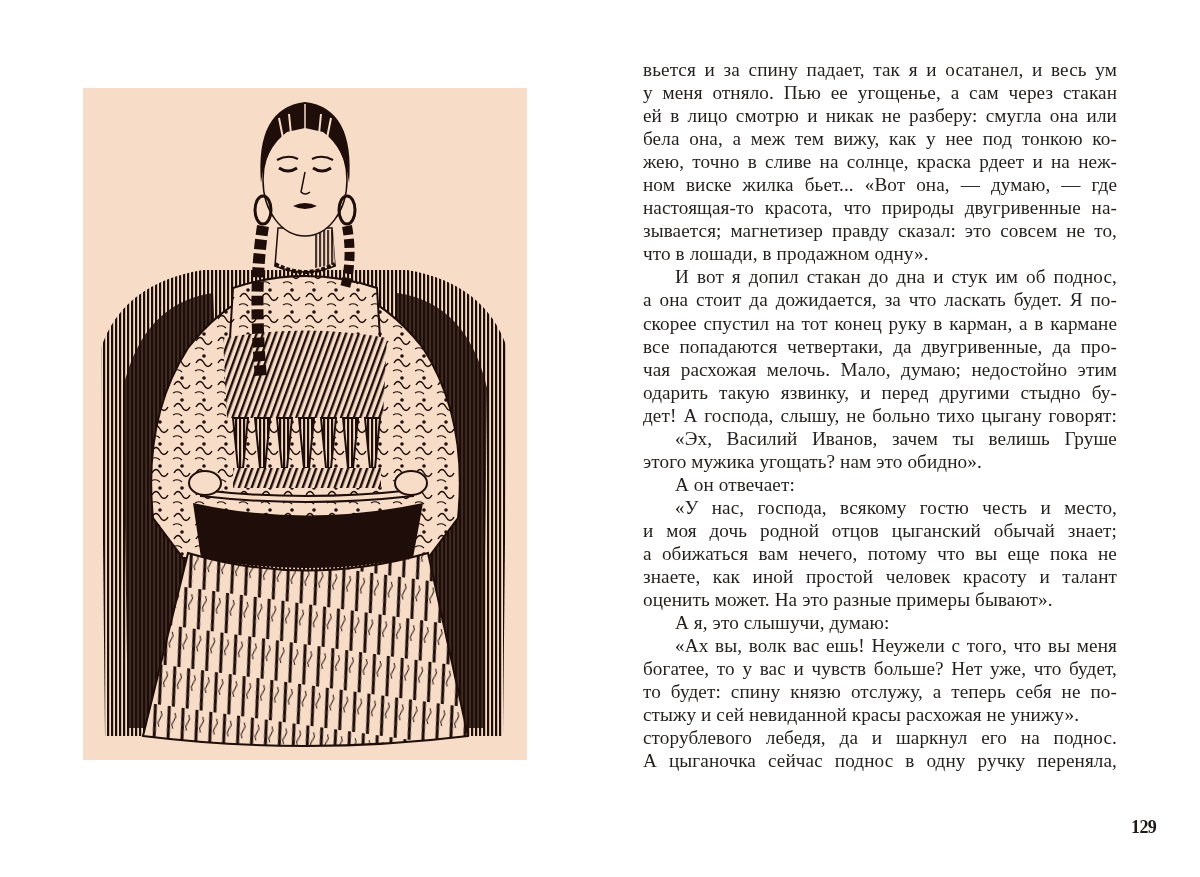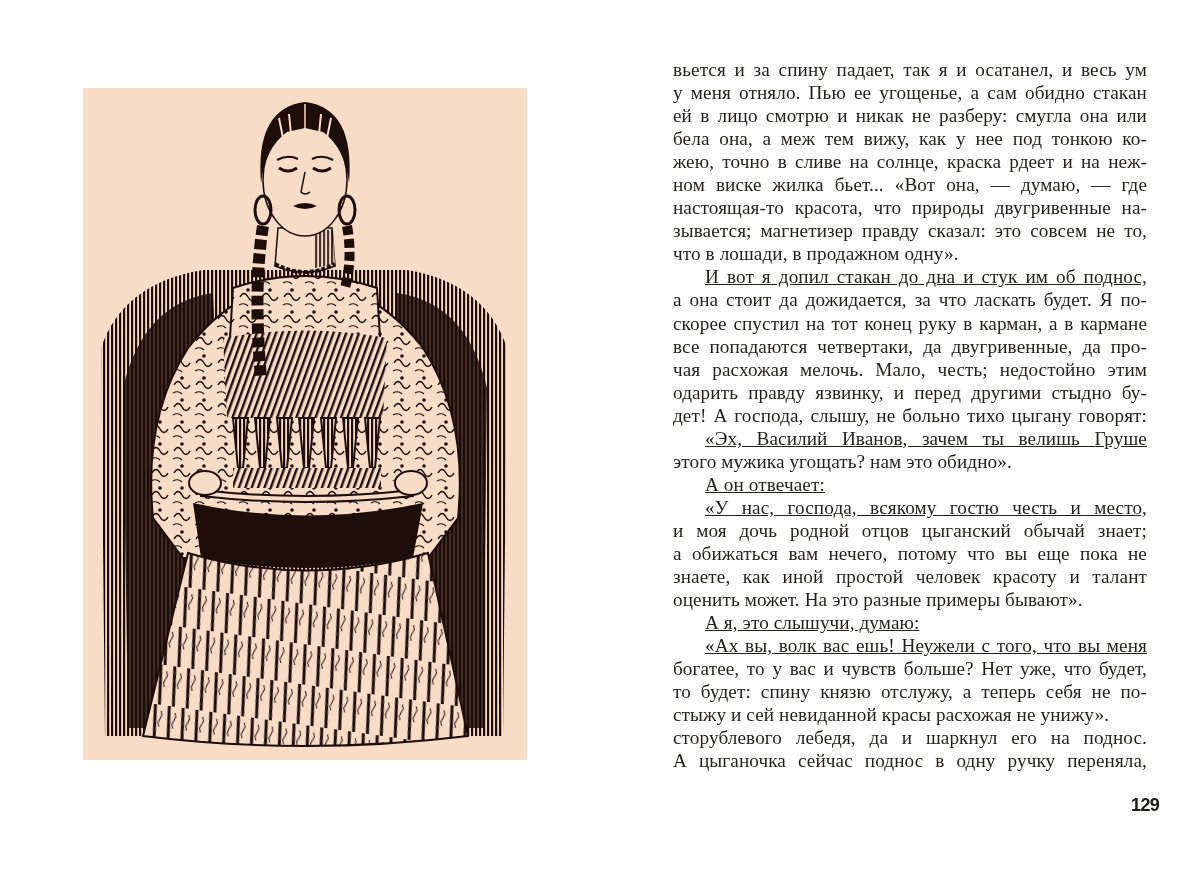--- a/index.html
+++ b/index.html
@@ -31,46 +31,45 @@
     .plate svg {
       position: absolute;
       left: 0;
       top: 0;
       width: 444px;
       height: 672px;
     }
     
     .text-column {
       position: absolute;
-      left: 673px;
+      left: 643px;
       top: 58px;
       width: 474px;
       font-size: 19.2px;
       line-height: 23.05px;
       letter-spacing: 0.1px;
     }
     .line {
       display: block;
       white-space: nowrap;
       text-align: justify;
       text-align-last: justify;
       height: 23.05px;
     }
     .line.last {
       text-align-last: left;
     }
     .line.indent {
       padding-left: 32px;
-      text-decoration: underline;
     }
     .page-number {
       position: absolute;
       left: 1131px;
-      top: 795px;
-      font-family: Liberation Sans, sans-serif;
+      top: 817px;
+      font-family: Liberation Serif, serif;
       font-weight: bold;
       font-size: 18px;
       letter-spacing: -0.6px;
       color: #1d1a17;
     }
   </style>
 </head>
 <body>
 
 <div class="spread">
@@ -150,34 +149,34 @@
       <ellipse cx="328" cy="395" rx="16" ry="12" fill="#f7dcc8" stroke="#1e0d08" stroke-width="2"></ellipse>
 
       <path d="M110 415 Q222 440 340 415 L330 470 Q222 490 118 470 Z" fill="#1e0d08"></path>
 
       <path d="M105 465 Q222 500 345 465 L385 648 Q222 668 60 648 Z" fill="url(#skirt)" stroke="#1e0d08" stroke-width="2"></path>
     </svg>
   </div>
 
   <div class="text-column">
     <span class="line">вьется и за спину падает, так я и осатанел, и весь ум</span>
-    <span class="line">у меня отняло. Пью ее угощенье, а сам обидно стакан</span>
+    <span class="line">у меня отняло. Пью ее угощенье, а сам через стакан</span>
     <span class="line">ей в лицо смотрю и никак не разберу: смугла она или</span>
     <span class="line">бела она, а меж тем вижу, как у нее под тонкою ко-</span>
     <span class="line">жею, точно в сливе на солнце, краска рдеет и на неж-</span>
     <span class="line">ном виске жилка бьет... «Вот она, — думаю, — где</span>
     <span class="line">настоящая-то красота, что природы двугривенные на-</span>
     <span class="line">зывается; магнетизер правду сказал: это совсем не то,</span>
     <span class="line last">что в лошади, в продажном одну».</span>
     <span class="line indent">И вот я допил стакан до дна и стук им об поднос,</span>
     <span class="line">а она стоит да дожидается, за что ласкать будет. Я по-</span>
     <span class="line">скорее спустил на тот конец руку в карман, а в кармане</span>
     <span class="line">все попадаются четвертаки, да двугривенные, да про-</span>
-    <span class="line">чая расхожая мелочь. Мало, честь; недостойно этим</span>
-    <span class="line">одарить правду язвинку, и перед другими стыдно бу-</span>
+    <span class="line">чая расхожая мелочь. Мало, думаю; недостойно этим</span>
+    <span class="line">одарить такую язвинку, и перед другими стыдно бу-</span>
     <span class="line">дет! А господа, слышу, не больно тихо цыгану говорят:</span>
     <span class="line indent">«Эх, Василий Иванов, зачем ты велишь Груше</span>
     <span class="line last">этого мужика угощать? нам это обидно».</span>
     <span class="line indent last">А он отвечает:</span>
     <span class="line indent">«У нас, господа, всякому гостю честь и место,</span>
     <span class="line">и моя дочь родной отцов цыганский обычай знает;</span>
     <span class="line">а обижаться вам нечего, потому что вы еще пока не</span>
     <span class="line">знаете, как иной простой человек красоту и талант</span>
     <span class="line last">оценить может. На это разные примеры бывают».</span>
     <span class="line indent last">А я, это слышучи, думаю:</span>

